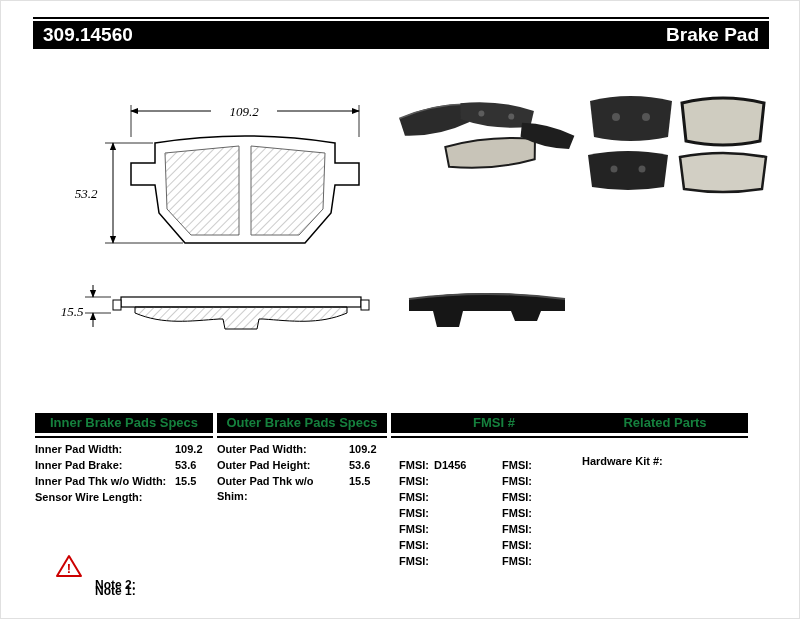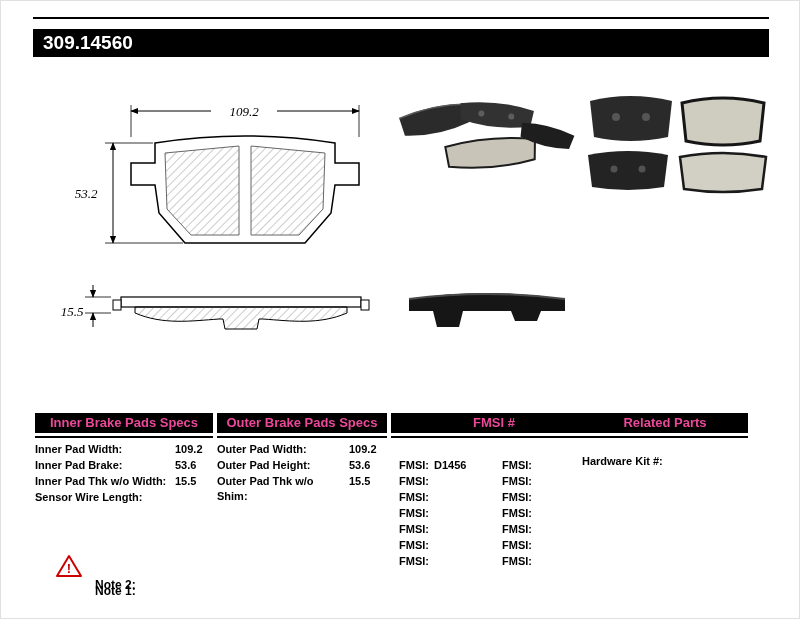--- a/index.html
+++ b/index.html
@@ -1,28 +1,28 @@
 <!DOCTYPE html>
 <html><head>
 <meta charset="utf-8">
 <style>
   * { margin:0; padding:0; box-sizing:border-box; }
   body { background:#ffffff; font-family:"Liberation Sans", sans-serif; }
   .page { position:relative; width:800px; height:619px; background:#fff; overflow:hidden; border:1px solid #e0e0e0; }
 
   
   .header-wrap { position:absolute; left:32px; top:16px; width:736px; border-top:2px solid #000; padding-top:2px; }
-  .header-bar { background:#000; color:#fff; height:28px; display:flex; justify-content:space-between; align-items:center; padding:0 10px; font-size:19px; font-weight:bold;margin-top:8px; }
+  .header-bar { background:#000; color:#fff; height:28px; display:flex; justify-content:space-between; align-items:center; padding:0 10px; font-size:19px; font-weight:bold; }
 
   
   .drawing { position:absolute; }
 
   
   .spec-col { position:absolute; top:412px; font-size:11px; font-weight:bold; color:#000; }
-  .col-head { background:#000; color:#ec4899; text-align:center; font-size:13px; font-weight:bold; height:20px; line-height:20px; }
+  .col-head { background:#000; color:#15803d; text-align:center; font-size:13px; font-weight:bold; height:20px; line-height:20px; }
   .col-rule { border-bottom:2px solid #000; margin-top:3px; }
   .rows { margin-top:4px; }
   .spec-row { display:flex; height:16px; line-height:15px; }
   .spec-label { flex:1; }
   .spec-value { width:42px; text-align:left; padding-left:4px; }
   .fmsi-cols { display:flex; margin-top:20px; }
   .fmsi-col { width:50%; }
   .fmsi-row { display:flex; height:16px; line-height:15px; }
   .fmsi-label { width:38px; text-align:right; }
   .fmsi-value { flex:1; padding-left:5px; text-align:left; }
@@ -37,20 +37,21 @@
   .dim-text { font-family:"Liberation Serif", serif; font-style:italic; font-size:13px; fill:#000; }
 </style>
 </head>
 <body>
 
 <div class="page">
 
   <div class="header-wrap">
     <div class="header-bar">
       <span>309.14560</span>
+      <span>Brake Pad</span>
     </div>
   </div>
 
   <div class="drawing" style="left:58px; top:90px;">
     <svg width="320" height="185" viewBox="0 0 320 185">
       <defs>
         <pattern id="hatch1" width="6" height="6" patternUnits="userSpaceOnUse" patternTransform="rotate(45)">
           <line x1="0" y1="0" x2="0" y2="6" stroke="#9a9a9a" stroke-width="1"></line>
         </pattern>
         <marker id="arr1" viewBox="0 0 10 10" refX="9" refY="5" markerWidth="8" markerHeight="8" orient="auto-start-reverse">

